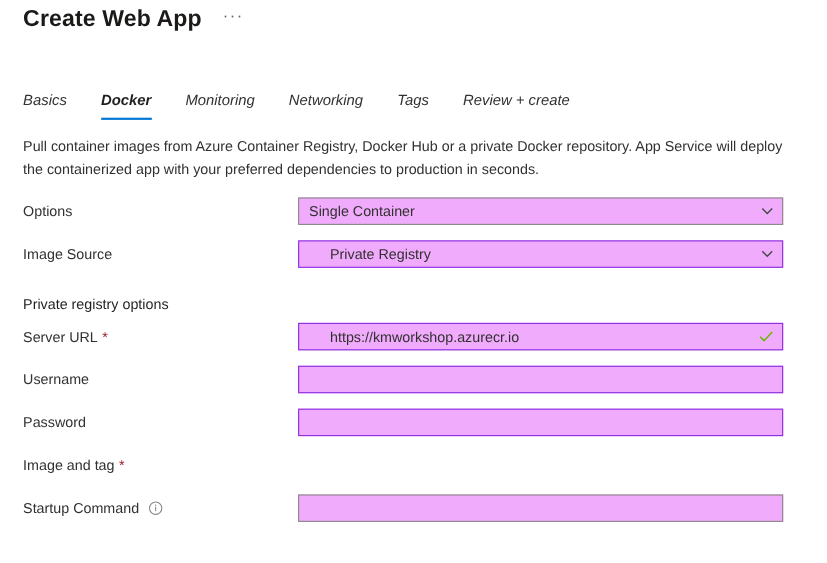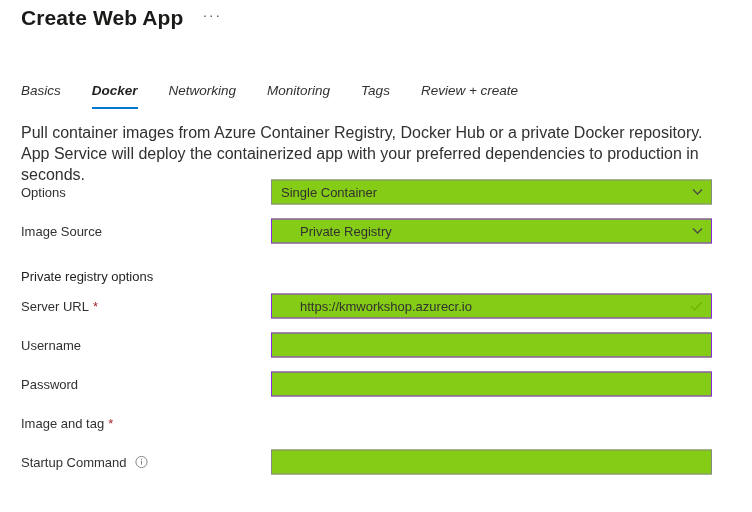--- a/index.html
+++ b/index.html
@@ -73,21 +73,21 @@
     left: 0; right: 0; bottom: 0;
     height: 2.5px;
     background: #0078d4;
   }
 
   
   .description {
     position: absolute;
     left: 21px; top: 122px;
     width: 696px;
-    font-size: 16px;
+    font-size: 13px;
     color: #323130;
     line-height: 21px;
   }
 
   
   .form {
     position: absolute;
     left: 0; top: 172px;
     width: 752px;
   }
@@ -122,21 +122,21 @@
   .info-icon svg { display: block; }
 
   .field {
     position: absolute;
     left: 271px;
     top: 50%;
     transform: translateY(-50%);
     width: 441px;
     height: 25px;
     border: 1px solid #8a8886;
-    background: #84cc16;
+    background: #f0abfc;
     display: flex;
     align-items: center;
     padding: 0 8px 0 9px;
     font-size: 13px;
     color: #323130;
   }
   .field.modified { border-color: #8a2be2; padding-left: 28px; }
   .field .value {
     flex: 1;
     white-space: nowrap;
@@ -180,22 +180,22 @@
 <div class="page">
 
   <div class="header">
     <div class="page-title">Create Web App</div>
     <div class="ellipsis-btn">···</div>
   </div>
 
   <div class="tabs">
     <div class="tab">Basics</div>
     <div class="tab active">Docker</div>
+    <div class="tab">Monitoring</div>
     <div class="tab">Networking</div>
-    <div class="tab">Monitoring</div>
     <div class="tab">Tags</div>
     <div class="tab">Review + create</div>
   </div>
 
   <div class="description">Pull container images from Azure Container Registry, Docker Hub or a private Docker repository. App Service will deploy the containerized app with your preferred dependencies to production in seconds.</div>
 
   <div class="form">
 
     <div class="row">
       <div class="label">

